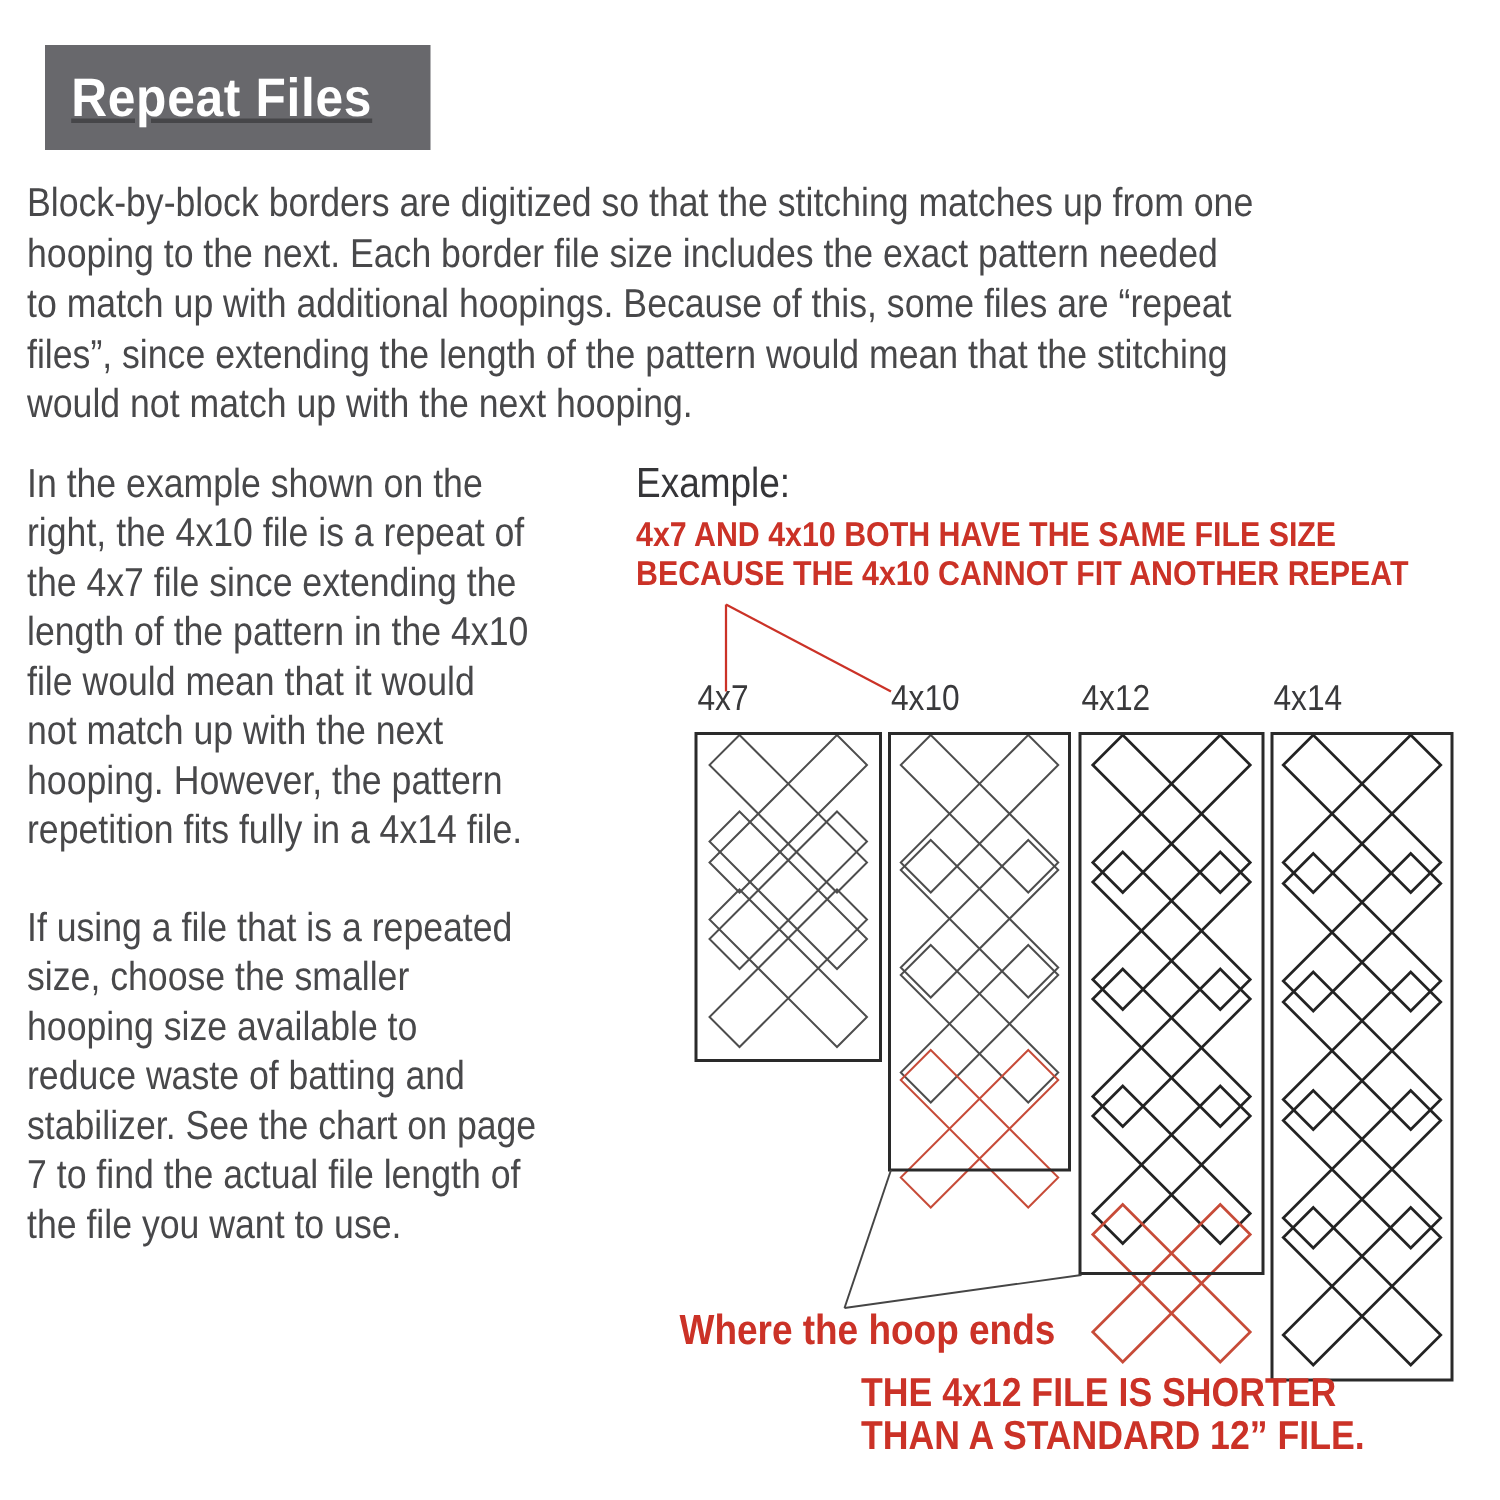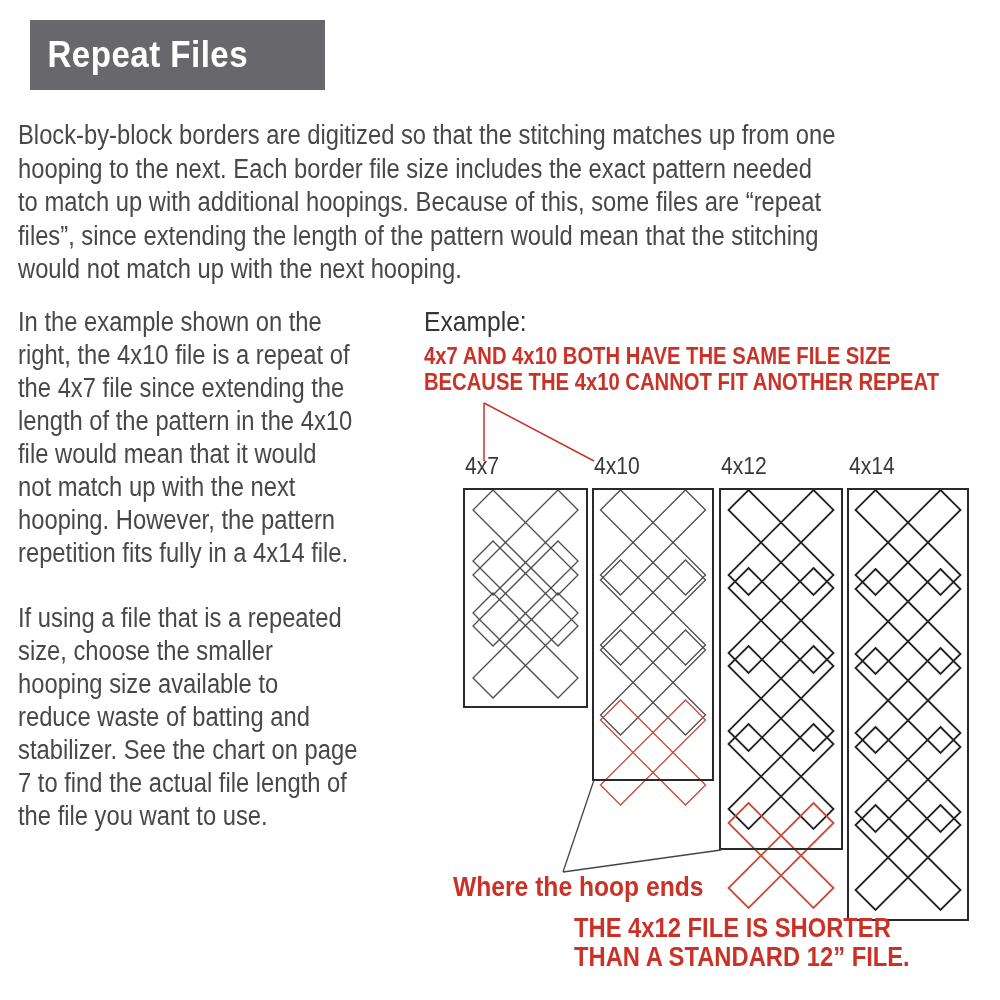--- a/index.html
+++ b/index.html
@@ -3,22 +3,22 @@
 <meta charset="utf-8">
 <style>
   html,body{margin:0;padding:0;}
   body{
     width:1000px;height:1000px;position:relative;background:#ffffff;
     font-family:"Liberation Sans", sans-serif;overflow:hidden;
     color:#464649;
   }
   .t{position:absolute;transform:scaleX(0.88);transform-origin:0 0;white-space:nowrap;}
   .header-box{
-    position:absolute;left:30px;top:20px;width:295px;height:70px;
-    display:flex;align-items:center;
+    position:absolute;left:30px;top:30px;width:257px;height:70px;
+    display:flex;align-items:center;text-decoration:underline;
   }
   .header-box .title{
     color:#fff;font-weight:bold;font-size:36px;padding-left:19px;
     transform:scaleX(0.92);transform-origin:0 0;white-space:nowrap;letter-spacing:0.5px;
   }
   .intro{left:18px;top:119px;font-size:27px;line-height:33.5px;color:#48484a;}
   .leftcol1{left:18px;top:306px;font-size:27px;line-height:33px;color:#48484a;}
   .leftcol2{left:18px;top:602px;font-size:27px;line-height:33px;color:#48484a;}
   .example-heading{left:424px;top:306px;font-size:28px;color:#353538;}
   .caption{left:424px;top:344px;font-size:23px;line-height:25.5px;font-weight:bold;}

